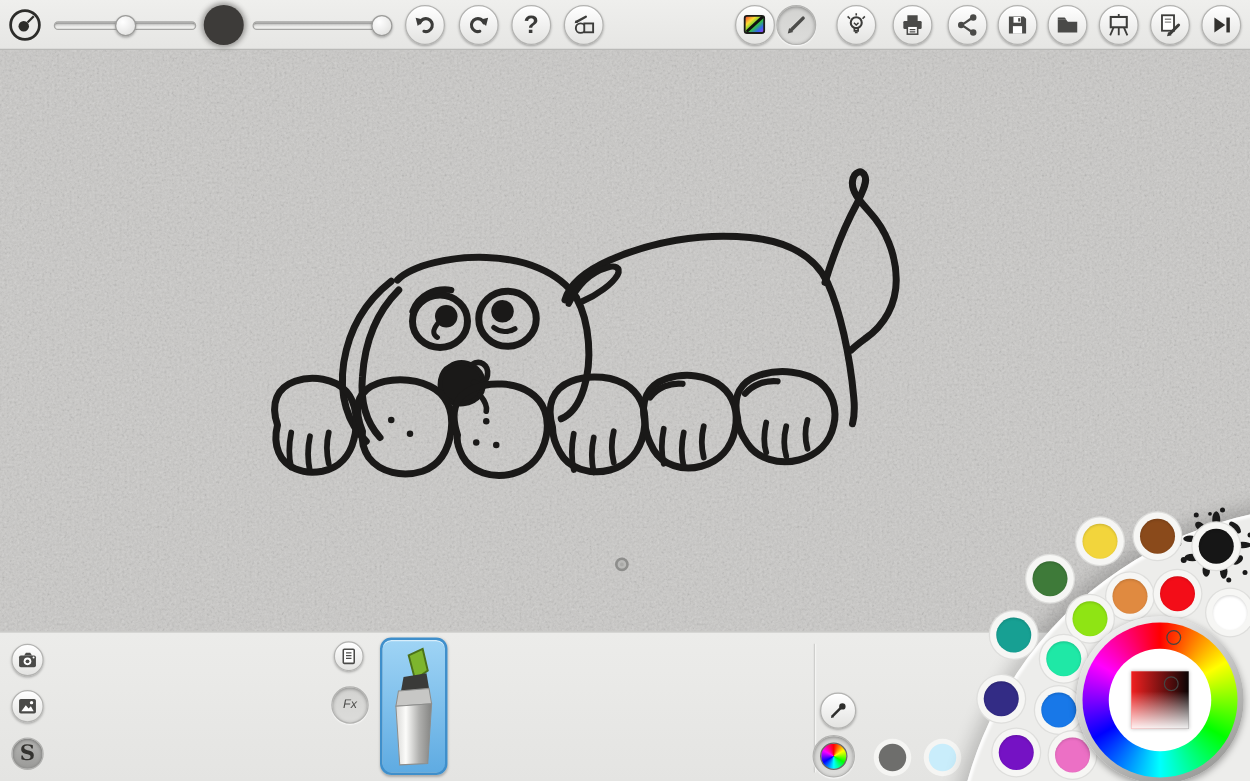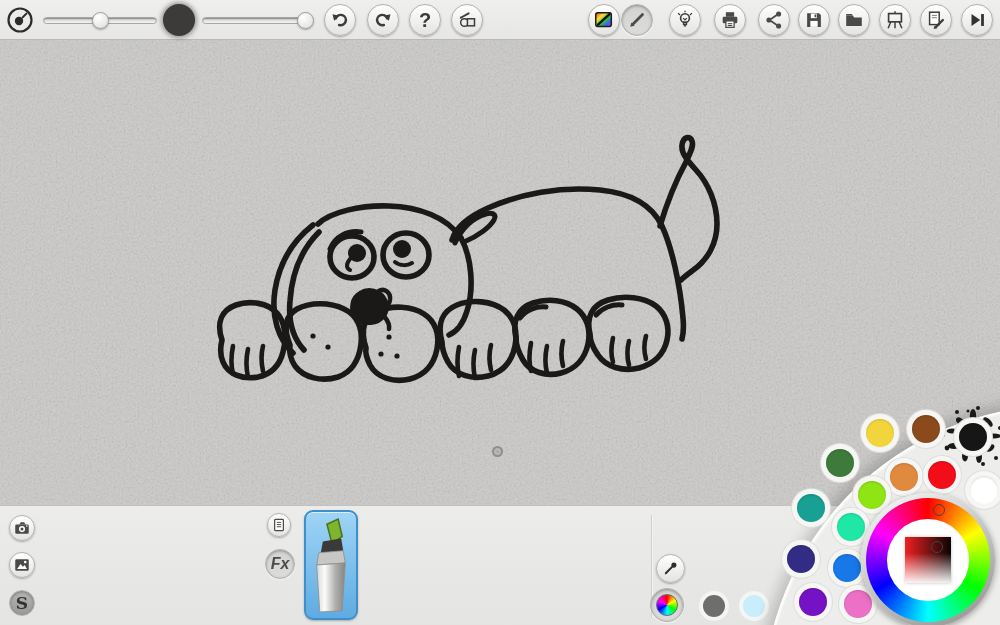--- a/index.html
+++ b/index.html
@@ -19,21 +19,21 @@
           border:1px solid #b3b3b1;
           box-shadow:0 1px 2px rgba(0,0,0,.28), inset 0 1px 0 rgba(255,255,255,.9);
           display:flex; align-items:center; justify-content:center; cursor:pointer; }
   .cbtn.small { width:26px; height:26px; }
   .cbtn.pressed { background:linear-gradient(#d3d3d1,#dcdcda);
                   box-shadow:inset 0 1px 3px rgba(0,0,0,.35), 0 1px 1px rgba(255,255,255,.7); }
   .cbtn.gray { background:linear-gradient(#b5b5b3,#9a9a98);
                box-shadow:inset 0 1px 3px rgba(0,0,0,.35); }
   .qmark { font-size:20px; font-weight:bold; color:#3a3a38; line-height:1; }
   .slabel { font-family:"DejaVu Serif", serif; font-size:17px; font-weight:bold; color:#33322f; line-height:1; }
-  .fxlabel { font-size:16px; font-weight:bold; color:#4c4c4a; font-style:italic; line-height:1; }
+  .fxlabel { font-size:10px; font-weight:normal; color:#4c4c4a; font-style:italic; line-height:1; }
 
   
   .slider { position:absolute; height:16px; top:12px; cursor:pointer; }
   .slider .track { position:absolute; left:0; right:0; top:5px; height:7px; border-radius:4px;
                    background:linear-gradient(#b9b9b7,#e8e8e6 60%,#f4f4f2);
                    border:1px solid #a6a6a4; box-shadow:inset 0 1px 1px rgba(0,0,0,.25); }
   .slider .handle { position:absolute; top:0; width:17px; height:17px; border-radius:50%;
                     background:radial-gradient(circle at 35% 30%, #ffffff, #dcdcda);
                     border:1px solid #9c9c9a; box-shadow:0 1px 2px rgba(0,0,0,.3); }
   .brush-preview { position:absolute; left:163px; top:4px; width:32px; height:32px; border-radius:50%;

